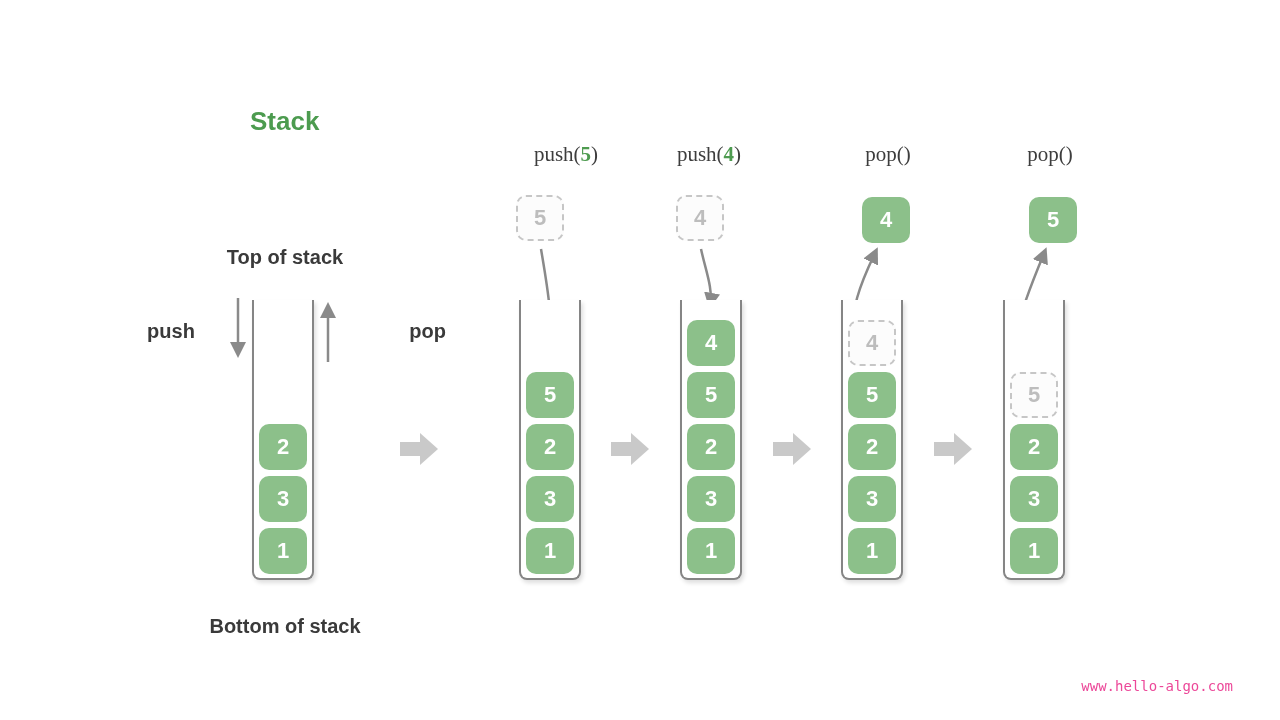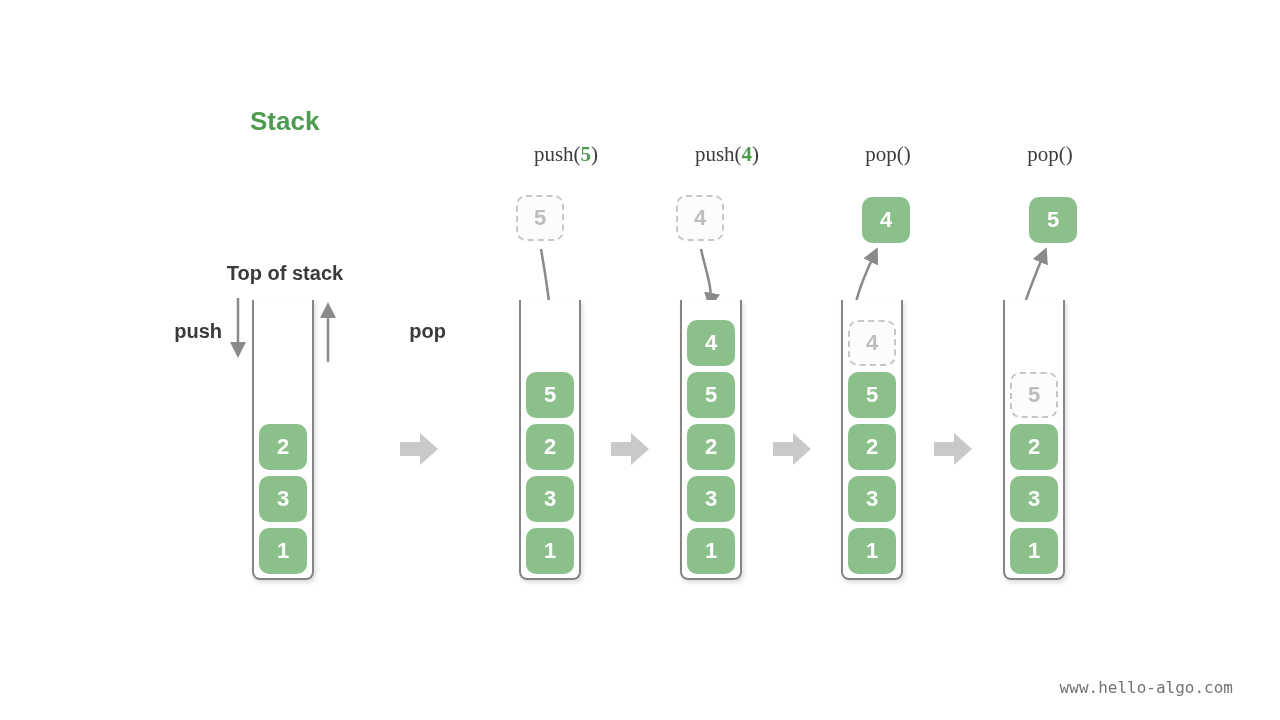--- a/index.html
+++ b/index.html
@@ -1,31 +1,31 @@
 <!DOCTYPE html>
 <html><head>
 <meta charset="utf-8">
 <style>
   html,body{margin:0;padding:0;background:#ffffff;width:1280px;height:720px;overflow:hidden;}
   .canvas{position:relative;width:1280px;height:720px;background:#fff;font-family:"Liberation Sans",sans-serif;}
   .title{position:absolute;left:250px;top:106px;font-size:26px;font-weight:bold;color:#4c9b4f;}
   .side-label{position:absolute;font-size:20px;font-weight:bold;color:#3a3a3a;}
-  .lbl-top{left:180px;top:246px;width:210px;text-align:center;margin-top:16px;}
+  .lbl-top{left:180px;top:246px;width:210px;text-align:center;}
   .lbl-bottom{left:175px;top:615px;width:220px;text-align:center;}
-  .lbl-push{left:120px;top:320px;width:102px;text-align:right;}
+  .lbl-push{left:120px;top:320px;width:102px;text-align:center;}
   .lbl-pop{left:344px;top:320px;width:102px;text-align:right;}
   .op-label{position:absolute;top:142px;width:124px;text-align:center;font-family:Liberation Serif, serif;font-size:21px;color:#3d3d3d;white-space:nowrap;}
   .op-label .arg{color:#4e9b50;font-weight:bold;}
   .stack{position:absolute;top:300px;width:62px;height:280px;box-sizing:border-box;border-left:2px solid #858585;border-right:2px solid #858585;border-bottom:2px solid #858585;border-radius:0 0 8px 8px;background:#fff;box-shadow:2px 3px 4px rgba(0,0,0,0.13);}
   .cell{position:absolute;left:5px;width:48px;height:46px;box-sizing:border-box;border-radius:10px;background:#8cc08a;color:#ffffff;font-size:22px;font-weight:600;display:flex;align-items:center;justify-content:center;}
   .ghost{background:#fcfcfc;border:2px dashed #c6c6c6;color:#bdbdbd;}
   .float-box{position:absolute;width:48px;height:46px;box-sizing:border-box;border-radius:10px;font-size:22px;font-weight:600;display:flex;align-items:center;justify-content:center;}
   .float-ghost{background:#fcfcfc;border:2px dashed #c6c6c6;color:#bdbdbd;}
   .float-green{background:#8cc08a;color:#fff;}
-  .watermark{position:absolute;right:47px;top:678px;font-family:"DejaVu Sans Mono","Liberation Mono",monospace;font-size:16px;color:#737373;}
+  .watermark{position:absolute;right:47px;top:678px;font-family:"DejaVu Sans Mono","Liberation Mono",monospace;font-size:14px;color:#ec4899;}
   svg.overlay{position:absolute;left:0;top:0;}
 </style>
 </head>
 <body>
 
 <div class="canvas">
 
   <svg class="overlay" width="1280" height="720">
     <defs>
       <marker id="ah" viewBox="0 0 10 10" refX="7.5" refY="5" markerWidth="6.5" markerHeight="6.5" orient="auto-start-reverse">
@@ -42,25 +42,26 @@
     <path d="M1009,360 C1019,314 1033,280 1045,251" fill="none" stroke="#8a8a8a" stroke-width="2.5" marker-end="url(#ah)"></path>
 
     <path d="M400,442 h20 v-9 l18,16 l-18,16 v-9 h-20 z" fill="#c9c9c9"></path>
     <path d="M611,442 h20 v-9 l18,16 l-18,16 v-9 h-20 z" fill="#c9c9c9"></path>
     <path d="M773,442 h20 v-9 l18,16 l-18,16 v-9 h-20 z" fill="#c9c9c9"></path>
     <path d="M934,442 h20 v-9 l18,16 l-18,16 v-9 h-20 z" fill="#c9c9c9"></path>
   </svg>
 
   <div class="title">Stack</div>
   <div class="side-label lbl-top">Top of stack</div>
+  <div class="side-label lbl-bottom">Bottom of stack</div>
   <div class="side-label lbl-push">push</div>
   <div class="side-label lbl-pop">pop</div>
 
   <div class="op-label" style="left:504px;"><span>push(</span><span class="arg">5</span><span>)</span></div>
-  <div class="op-label" style="left:665px;"><span>push(</span><span class="arg">4</span><span>)</span></div>
+  <div class="op-label" style="left:647px;"><span>push(</span><span class="arg">4</span><span>)</span></div>
   <div class="op-label" style="left:826px;"><span>pop(</span><span class="arg"></span><span>)</span></div>
   <div class="op-label" style="left:988px;"><span>pop(</span><span class="arg"></span><span>)</span></div>
 
   <div class="float-box float-ghost" style="left:516px;top:195px;">5</div>
   <div class="float-box float-ghost" style="left:676px;top:195px;">4</div>
   <div class="float-box float-green" style="left:862px;top:197px;">4</div>
   <div class="float-box float-green" style="left:1029px;top:197px;">5</div>
 
   <div class="stack" style="left:252px;">
     <div class="cell" style="top:124px;">2</div>

